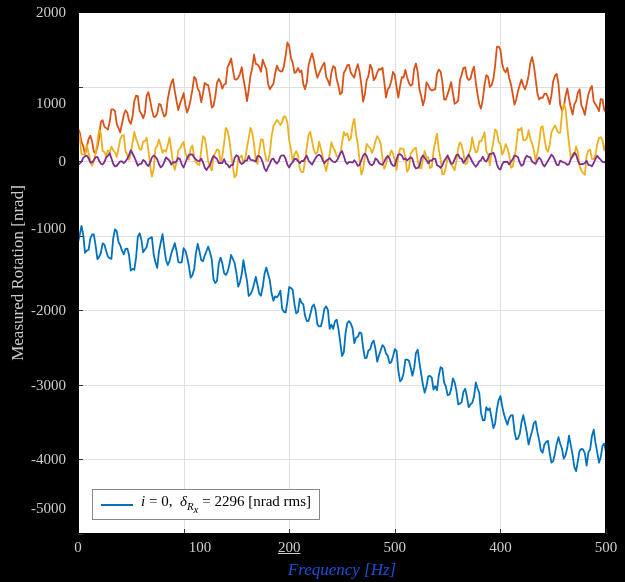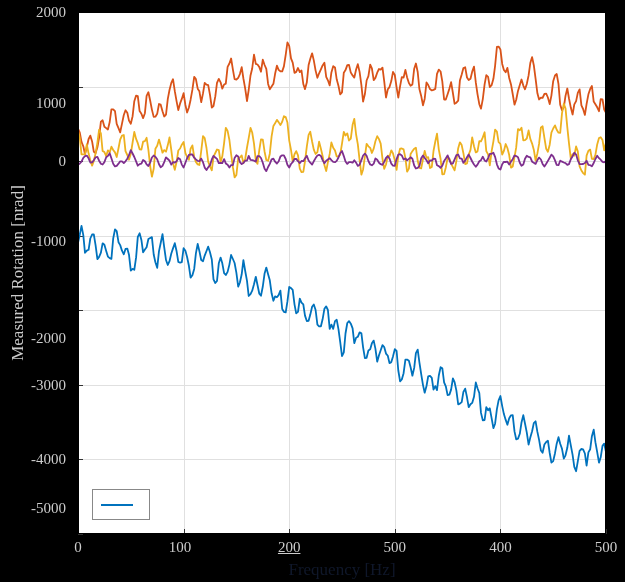--- a/index.html
+++ b/index.html
@@ -61,22 +61,23 @@
     left: -12px;
     transform: translate(-100%, -50%);
     color: #ccc;
     font-size: 15px;
   }
   .xlabel {
     position: absolute;
     left: 50%;
     bottom: -46px;
     transform: translateX(-50%);
-    color: #0f172a;
+    color: #1d4ed8;
     font-size: 17px;
+    font-style: italic;
   }
   .ylabel {
     position: absolute;
     left: -60px;
     top: 50%;
     transform: translate(-50%, -50%) rotate(-90deg);
     color: #ccc;
     font-size: 17px;
     white-space: nowrap;
   }
@@ -160,37 +161,38 @@
     <svg class="lines" id="lines-svg" preserveAspectRatio="none" viewBox="0 0 528 522">
         <path d="M 0.0 230.7 L 1.8 222.5 L 3.5 213.8 L 5.3 223.2 L 7.0 240.8 L 8.8 238.6 L 10.6 237.8 L 12.3 226.5 L 14.1 222.5 L 15.8 222.4 L 17.6 233.4 L 19.4 247.1 L 21.1 244.9 L 22.9 240.7 L 24.6 231.3 L 26.4 232.8 L 28.2 239.0 L 29.9 244.6 L 31.7 246.1 L 33.4 246.9 L 35.2 226.5 L 37.0 217.3 L 38.7 219.2 L 40.5 230.2 L 42.2 233.1 L 44.0 238.7 L 45.8 242.3 L 47.5 236.9 L 49.3 236.6 L 51.0 242.8 L 52.8 258.6 L 54.6 256.9 L 56.3 257.8 L 58.1 245.4 L 59.8 224.9 L 61.6 221.3 L 63.4 227.9 L 65.1 240.4 L 66.9 237.5 L 68.6 235.3 L 70.4 227.0 L 72.2 226.0 L 73.9 225.1 L 75.7 242.5 L 77.4 250.2 L 79.2 255.8 L 81.0 239.1 L 82.7 231.0 L 84.5 222.2 L 86.2 235.1 L 88.0 248.0 L 89.8 253.0 L 91.5 249.2 L 93.3 241.5 L 95.0 236.4 L 96.8 231.2 L 98.6 239.3 L 100.3 249.9 L 102.1 250.7 L 103.8 250.1 L 105.6 236.2 L 107.4 238.8 L 109.1 245.0 L 110.9 253.8 L 112.6 265.6 L 114.4 263.3 L 116.2 256.9 L 117.9 241.4 L 119.7 232.0 L 121.4 239.1 L 123.2 248.0 L 125.0 249.2 L 126.7 243.6 L 128.5 239.0 L 130.2 234.7 L 132.0 240.3 L 133.8 247.5 L 135.5 267.3 L 137.3 271.0 L 139.0 269.0 L 140.8 251.3 L 142.6 245.6 L 144.3 251.3 L 146.1 261.2 L 147.8 263.0 L 149.6 259.9 L 151.4 252.6 L 153.1 243.0 L 154.9 247.0 L 156.6 251.0 L 158.4 260.9 L 160.2 274.7 L 161.9 270.5 L 163.7 262.3 L 165.4 248.1 L 167.2 259.0 L 169.0 268.9 L 170.7 284.0 L 172.5 282.1 L 174.2 278.7 L 176.0 272.3 L 177.8 264.8 L 179.5 273.0 L 181.3 281.7 L 183.0 283.7 L 184.8 274.5 L 186.6 261.4 L 188.3 255.6 L 190.1 262.3 L 191.8 268.3 L 193.6 281.3 L 195.4 288.8 L 197.1 284.4 L 198.9 285.3 L 200.6 283.1 L 202.4 278.7 L 204.2 297.0 L 205.9 299.8 L 207.7 300.4 L 209.4 289.7 L 211.2 275.0 L 213.0 276.1 L 214.7 277.9 L 216.5 292.3 L 218.2 301.3 L 220.0 299.9 L 221.8 286.7 L 223.5 290.6 L 225.3 292.4 L 227.0 303.6 L 228.8 309.0 L 230.6 308.8 L 232.3 302.6 L 234.1 294.7 L 235.8 292.5 L 237.6 298.0 L 239.4 312.6 L 241.1 314.3 L 242.9 314.3 L 244.6 307.3 L 246.4 296.8 L 248.2 294.4 L 249.9 298.0 L 251.7 316.8 L 253.4 312.7 L 255.2 316.9 L 257.0 309.1 L 258.7 307.7 L 260.5 317.4 L 262.2 329.9 L 264.0 344.2 L 265.8 340.3 L 267.5 321.5 L 269.3 311.0 L 271.0 309.1 L 272.8 311.7 L 274.6 316.3 L 276.3 331.2 L 278.1 325.7 L 279.8 324.8 L 281.6 320.4 L 283.4 321.4 L 285.1 335.3 L 286.9 346.2 L 288.6 345.8 L 290.4 338.5 L 292.2 337.3 L 293.9 331.3 L 295.7 328.6 L 297.4 336.6 L 299.2 349.7 L 301.0 343.2 L 302.7 338.3 L 304.5 333.1 L 306.2 335.0 L 308.0 341.6 L 309.8 343.8 L 311.5 351.1 L 313.3 350.1 L 315.0 344.4 L 316.8 337.2 L 318.6 339.0 L 320.3 358.5 L 322.1 369.3 L 323.8 367.5 L 325.6 361.2 L 327.4 347.7 L 329.1 347.6 L 330.9 348.8 L 332.6 355.2 L 334.4 363.7 L 336.2 355.9 L 337.9 341.2 L 339.7 337.6 L 341.4 350.4 L 343.2 362.1 L 345.0 373.1 L 346.7 380.7 L 348.5 374.0 L 350.2 364.4 L 352.0 363.9 L 353.8 365.9 L 355.5 377.5 L 357.3 374.1 L 359.0 378.1 L 360.8 363.5 L 362.6 355.2 L 364.3 356.2 L 366.1 370.3 L 367.8 374.3 L 369.6 383.1 L 371.4 382.6 L 373.1 377.6 L 374.9 366.5 L 376.6 370.2 L 378.4 378.6 L 380.2 392.4 L 381.9 391.7 L 383.7 390.1 L 385.4 379.9 L 387.2 376.6 L 389.0 385.3 L 390.7 395.2 L 392.5 392.3 L 394.2 390.9 L 396.0 384.8 L 397.8 370.5 L 399.5 376.3 L 401.3 381.0 L 403.0 400.9 L 404.8 408.4 L 406.6 408.0 L 408.3 395.1 L 410.1 398.2 L 411.8 396.3 L 413.6 406.2 L 415.4 416.1 L 417.1 411.7 L 418.9 397.1 L 420.6 388.3 L 422.4 384.0 L 424.2 394.1 L 425.9 402.1 L 427.7 407.9 L 429.4 412.7 L 431.2 406.3 L 433.0 403.3 L 434.7 403.2 L 436.5 419.4 L 438.2 427.3 L 440.0 426.6 L 441.8 421.8 L 443.5 410.5 L 445.3 403.2 L 447.0 411.5 L 448.8 420.7 L 450.6 432.6 L 452.3 425.5 L 454.1 419.3 L 455.8 411.1 L 457.6 409.3 L 459.4 419.9 L 461.1 427.9 L 462.9 438.5 L 464.6 440.8 L 466.4 432.5 L 468.2 430.0 L 469.9 428.7 L 471.7 441.0 L 473.4 450.7 L 475.2 449.1 L 477.0 441.2 L 478.7 431.7 L 480.5 425.2 L 482.2 431.7 L 484.0 436.8 L 485.8 446.6 L 487.5 443.3 L 489.3 435.8 L 491.0 423.7 L 492.8 433.3 L 494.6 442.9 L 496.3 454.8 L 498.1 459.2 L 499.8 449.4 L 501.6 438.8 L 503.4 437.0 L 505.1 437.3 L 506.9 441.5 L 508.6 453.7 L 510.4 440.4 L 512.2 437.2 L 513.9 424.2 L 515.7 417.7 L 517.4 430.2 L 519.2 440.2 L 521.0 450.7 L 522.7 445.3 L 524.5 433.8 L 526.2 431.6 L 528.0 440.0" fill="none" stroke="#0072BD" stroke-width="1.8" stroke-linejoin="round"></path>
         <path d="M 0.0 116.5 L 1.8 120.6 L 3.5 129.8 L 5.3 134.3 L 7.0 142.3 L 8.8 135.0 L 10.6 127.0 L 12.3 123.6 L 14.1 129.4 L 15.8 139.7 L 17.6 141.1 L 19.4 135.3 L 21.1 125.7 L 22.9 109.6 L 24.6 108.3 L 26.4 114.7 L 28.2 116.1 L 29.9 117.5 L 31.7 110.0 L 33.4 97.4 L 35.2 97.3 L 37.0 99.2 L 38.7 111.9 L 40.5 116.2 L 42.2 120.3 L 44.0 111.6 L 45.8 103.0 L 47.5 98.3 L 49.3 100.7 L 51.0 108.6 L 52.8 111.8 L 54.6 104.2 L 56.3 89.2 L 58.1 83.6 L 59.8 84.1 L 61.6 99.1 L 63.4 101.7 L 65.1 106.1 L 66.9 101.2 L 68.6 83.8 L 70.4 80.2 L 72.2 88.7 L 73.9 97.6 L 75.7 104.9 L 77.4 104.7 L 79.2 101.8 L 81.0 92.0 L 82.7 92.7 L 84.5 99.3 L 86.2 104.5 L 88.0 102.7 L 89.8 86.9 L 91.5 78.0 L 93.3 70.9 L 95.0 67.2 L 96.8 79.2 L 98.6 89.3 L 100.3 98.1 L 102.1 91.4 L 103.8 86.9 L 105.6 81.2 L 107.4 93.0 L 109.1 100.5 L 110.9 95.5 L 112.6 87.7 L 114.4 77.7 L 116.2 64.8 L 117.9 67.1 L 119.7 76.7 L 121.4 79.3 L 123.2 90.2 L 125.0 81.4 L 126.7 71.0 L 128.5 72.6 L 130.2 73.2 L 132.0 82.9 L 133.8 95.6 L 135.5 94.0 L 137.3 84.4 L 139.0 70.9 L 140.8 66.9 L 142.6 70.3 L 144.3 76.7 L 146.1 72.5 L 147.8 71.6 L 149.6 54.9 L 151.4 51.5 L 153.1 46.5 L 154.9 57.6 L 156.6 67.1 L 158.4 67.5 L 160.2 65.8 L 161.9 62.1 L 163.7 55.2 L 165.4 66.5 L 167.2 76.6 L 169.0 89.0 L 170.7 78.0 L 172.5 63.5 L 174.2 56.5 L 176.0 42.7 L 177.8 51.8 L 179.5 52.5 L 181.3 55.1 L 183.0 59.7 L 184.8 47.7 L 186.6 53.0 L 188.3 56.8 L 190.1 71.9 L 191.8 77.3 L 193.6 74.6 L 195.4 71.8 L 197.1 61.8 L 198.9 53.7 L 200.6 57.9 L 202.4 59.3 L 204.2 59.4 L 205.9 54.4 L 207.7 42.9 L 209.4 30.5 L 211.2 33.9 L 213.0 46.3 L 214.7 50.6 L 216.5 60.9 L 218.2 59.9 L 220.0 56.0 L 221.8 60.1 L 223.5 58.5 L 225.3 72.0 L 227.0 77.1 L 228.8 70.6 L 230.6 53.0 L 232.3 46.8 L 234.1 41.3 L 235.8 48.4 L 237.6 58.6 L 239.4 65.8 L 241.1 61.3 L 242.9 57.3 L 244.6 53.4 L 246.4 50.7 L 248.2 64.8 L 249.9 68.3 L 251.7 73.4 L 253.4 60.4 L 255.2 54.2 L 257.0 55.5 L 258.7 67.3 L 260.5 74.0 L 262.2 82.3 L 264.0 80.3 L 265.8 60.7 L 267.5 58.1 L 269.3 53.1 L 271.0 52.9 L 272.8 60.6 L 274.6 63.4 L 276.3 65.6 L 278.1 57.5 L 279.8 52.2 L 281.6 59.9 L 283.4 73.1 L 285.1 89.6 L 286.9 82.0 L 288.6 68.5 L 290.4 64.1 L 292.2 52.6 L 293.9 56.3 L 295.7 68.2 L 297.4 65.9 L 299.2 60.7 L 301.0 57.0 L 302.7 57.6 L 304.5 55.6 L 306.2 69.2 L 308.0 85.5 L 309.8 77.3 L 311.5 75.1 L 313.3 69.1 L 315.0 59.9 L 316.8 63.0 L 318.6 75.3 L 320.3 85.6 L 322.1 74.1 L 323.8 65.2 L 325.6 65.5 L 327.4 57.9 L 329.1 65.4 L 330.9 71.1 L 332.6 73.7 L 334.4 72.5 L 336.2 56.7 L 337.9 51.5 L 339.7 60.0 L 341.4 77.1 L 343.2 83.9 L 345.0 93.4 L 346.7 86.7 L 348.5 70.4 L 350.2 73.0 L 352.0 77.1 L 353.8 78.4 L 355.5 77.9 L 357.3 76.9 L 359.0 61.9 L 360.8 57.6 L 362.6 59.5 L 364.3 69.4 L 366.1 87.5 L 367.8 87.5 L 369.6 82.2 L 371.4 76.6 L 373.1 70.2 L 374.9 81.0 L 376.6 91.8 L 378.4 90.7 L 380.2 88.7 L 381.9 68.6 L 383.7 62.5 L 385.4 56.0 L 387.2 55.3 L 389.0 65.5 L 390.7 68.0 L 392.5 66.7 L 394.2 59.6 L 396.0 54.6 L 397.8 70.4 L 399.5 82.1 L 401.3 92.2 L 403.0 96.6 L 404.8 87.1 L 406.6 72.3 L 408.3 63.2 L 410.1 64.8 L 411.8 75.1 L 413.6 73.2 L 415.4 66.8 L 417.1 53.8 L 418.9 35.0 L 420.6 34.6 L 422.4 37.4 L 424.2 51.9 L 425.9 58.0 L 427.7 60.3 L 429.4 55.9 L 431.2 66.0 L 433.0 72.4 L 434.7 82.0 L 436.5 92.7 L 438.2 87.8 L 440.0 78.9 L 441.8 73.0 L 443.5 67.5 L 445.3 73.6 L 447.0 77.3 L 448.8 72.0 L 450.6 63.4 L 452.3 51.0 L 454.1 45.1 L 455.8 53.2 L 457.6 66.8 L 459.4 81.3 L 461.1 87.5 L 462.9 85.6 L 464.6 85.9 L 466.4 82.0 L 468.2 81.7 L 469.9 85.5 L 471.7 92.1 L 473.4 83.6 L 475.2 69.2 L 477.0 63.5 L 478.7 62.0 L 480.5 72.2 L 482.2 92.7 L 484.0 98.3 L 485.8 95.3 L 487.5 83.9 L 489.3 76.5 L 491.0 86.5 L 492.8 95.6 L 494.6 102.5 L 496.3 92.4 L 498.1 89.1 L 499.8 80.9 L 501.6 77.4 L 503.4 93.4 L 505.1 97.0 L 506.9 102.9 L 508.6 91.9 L 510.4 82.3 L 512.2 77.0 L 513.9 74.0 L 515.7 89.6 L 517.4 92.2 L 519.2 95.3 L 521.0 99.2 L 522.7 87.2 L 524.5 87.5 L 526.2 97.5 L 528.0 100.7" fill="none" stroke="#D95319" stroke-width="1.8" stroke-linejoin="round"></path>
         <path d="M 0.0 118.7 L 1.8 125.9 L 3.5 142.3 L 5.3 142.3 L 7.0 142.3 L 8.8 132.3 L 10.6 141.6 L 12.3 148.0 L 14.1 153.7 L 15.8 148.9 L 17.6 141.3 L 19.4 130.6 L 21.1 117.7 L 22.9 121.4 L 24.6 138.9 L 26.4 140.1 L 28.2 144.1 L 29.9 138.3 L 31.7 140.4 L 33.4 134.7 L 35.2 138.0 L 37.0 140.4 L 38.7 145.0 L 40.5 136.3 L 42.2 127.5 L 44.0 123.6 L 45.8 123.0 L 47.5 139.1 L 49.3 143.0 L 51.0 147.7 L 52.8 141.8 L 54.6 130.5 L 56.3 119.9 L 58.1 126.9 L 59.8 131.2 L 61.6 137.3 L 63.4 137.5 L 65.1 129.7 L 66.9 129.2 L 68.6 125.8 L 70.4 137.8 L 72.2 154.5 L 73.9 164.7 L 75.7 156.8 L 77.4 136.8 L 79.2 133.7 L 81.0 127.6 L 82.7 133.8 L 84.5 140.7 L 86.2 138.1 L 88.0 139.7 L 89.8 133.1 L 91.5 125.4 L 93.3 138.0 L 95.0 151.2 L 96.8 157.8 L 98.6 149.8 L 100.3 138.5 L 102.1 136.5 L 103.8 132.7 L 105.6 130.0 L 107.4 141.1 L 109.1 145.0 L 110.9 147.9 L 112.6 136.7 L 114.4 133.4 L 116.2 145.0 L 117.9 149.9 L 119.7 152.4 L 121.4 153.0 L 123.2 139.2 L 125.0 124.2 L 126.7 126.2 L 128.5 136.0 L 130.2 149.6 L 132.0 154.4 L 133.8 158.3 L 135.5 144.6 L 137.3 141.0 L 139.0 137.5 L 140.8 138.2 L 142.6 150.0 L 144.3 144.3 L 146.1 131.1 L 147.8 115.8 L 149.6 118.9 L 151.4 128.0 L 153.1 142.0 L 154.9 155.2 L 156.6 165.4 L 158.4 162.9 L 160.2 146.4 L 161.9 145.5 L 163.7 143.4 L 165.4 151.1 L 167.2 147.0 L 169.0 135.5 L 170.7 126.1 L 172.5 115.9 L 174.2 120.5 L 176.0 131.6 L 177.8 148.7 L 179.5 151.8 L 181.3 138.0 L 183.0 127.4 L 184.8 127.7 L 186.6 139.7 L 188.3 148.0 L 190.1 148.8 L 191.8 141.7 L 193.6 124.4 L 195.4 113.9 L 197.1 111.3 L 198.9 107.9 L 200.6 110.1 L 202.4 113.1 L 204.2 109.8 L 205.9 104.2 L 207.7 105.1 L 209.4 110.4 L 211.2 128.3 L 213.0 137.8 L 214.7 149.4 L 216.5 142.2 L 218.2 139.1 L 220.0 143.3 L 221.8 156.6 L 223.5 160.1 L 225.3 159.9 L 227.0 149.3 L 228.8 134.6 L 230.6 122.9 L 232.3 119.8 L 234.1 129.5 L 235.8 137.6 L 237.6 142.0 L 239.4 140.1 L 241.1 129.6 L 242.9 136.7 L 244.6 144.0 L 246.4 153.1 L 248.2 159.0 L 249.9 150.1 L 251.7 141.9 L 253.4 130.5 L 255.2 135.7 L 257.0 138.5 L 258.7 144.4 L 260.5 144.5 L 262.2 142.6 L 264.0 131.7 L 265.8 119.8 L 267.5 123.5 L 269.3 121.4 L 271.0 128.5 L 272.8 126.6 L 274.6 112.8 L 276.3 106.8 L 278.1 122.5 L 279.8 132.1 L 281.6 148.2 L 283.4 162.7 L 285.1 157.4 L 286.9 144.3 L 288.6 131.8 L 290.4 134.3 L 292.2 135.9 L 293.9 141.0 L 295.7 136.6 L 297.4 129.3 L 299.2 124.2 L 301.0 127.1 L 302.7 131.6 L 304.5 146.8 L 306.2 156.9 L 308.0 152.5 L 309.8 143.6 L 311.5 144.4 L 313.3 138.3 L 315.0 141.4 L 316.8 148.2 L 318.6 157.8 L 320.3 143.8 L 322.1 136.6 L 323.8 136.5 L 325.6 137.4 L 327.4 146.1 L 329.1 159.7 L 330.9 156.6 L 332.6 142.0 L 334.4 139.1 L 336.2 136.8 L 337.9 135.7 L 339.7 148.8 L 341.4 155.9 L 343.2 156.4 L 345.0 147.0 L 346.7 138.9 L 348.5 145.9 L 350.2 145.1 L 352.0 156.1 L 353.8 154.9 L 355.5 139.0 L 357.3 129.5 L 359.0 121.7 L 360.8 137.6 L 362.6 147.0 L 364.3 162.3 L 366.1 162.1 L 367.8 155.5 L 369.6 145.8 L 371.4 146.6 L 373.1 151.7 L 374.9 155.2 L 376.6 158.4 L 378.4 148.9 L 380.2 136.2 L 381.9 130.3 L 383.7 133.1 L 385.4 141.2 L 387.2 152.1 L 389.0 151.4 L 390.7 142.6 L 392.5 137.9 L 394.2 125.4 L 396.0 134.3 L 397.8 140.4 L 399.5 139.4 L 401.3 129.1 L 403.0 129.4 L 404.8 125.4 L 406.6 120.3 L 408.3 139.1 L 410.1 142.4 L 411.8 153.4 L 413.6 139.4 L 415.4 129.3 L 417.1 117.7 L 418.9 119.6 L 420.6 130.2 L 422.4 131.8 L 424.2 142.7 L 425.9 138.9 L 427.7 132.0 L 429.4 136.0 L 431.2 143.0 L 433.0 155.7 L 434.7 154.5 L 436.5 145.1 L 438.2 135.4 L 440.0 117.1 L 441.8 118.2 L 443.5 115.7 L 445.3 128.4 L 447.0 128.1 L 448.8 126.5 L 450.6 118.5 L 452.3 126.9 L 454.1 131.6 L 455.8 137.7 L 457.6 148.6 L 459.4 141.4 L 461.1 131.7 L 462.9 115.4 L 464.6 114.3 L 466.4 125.9 L 468.2 136.8 L 469.9 139.8 L 471.7 132.7 L 473.4 120.6 L 475.2 116.5 L 477.0 113.4 L 478.7 117.8 L 480.5 120.7 L 482.2 120.8 L 484.0 101.3 L 485.8 91.7 L 487.5 96.2 L 489.3 115.2 L 491.0 131.3 L 492.8 146.6 L 494.6 142.2 L 496.3 143.6 L 498.1 134.5 L 499.8 139.4 L 501.6 154.3 L 503.4 158.5 L 505.1 161.1 L 506.9 162.7 L 508.6 143.6 L 510.4 138.8 L 512.2 137.6 L 513.9 146.9 L 515.7 147.1 L 517.4 142.8 L 519.2 132.4 L 521.0 126.1 L 522.7 125.3 L 524.5 128.0 L 526.2 138.3 L 528.0 130.5" fill="none" stroke="#EDB120" stroke-width="1.8" stroke-linejoin="round"></path>
         <path d="M 0.0 152.9 L 1.8 151.5 L 3.5 149.7 L 5.3 145.8 L 7.0 144.1 L 8.8 143.6 L 10.6 146.3 L 12.3 150.5 L 14.1 150.4 L 15.8 148.2 L 17.6 145.3 L 19.4 144.8 L 21.1 148.7 L 22.9 151.7 L 24.6 152.5 L 26.4 150.1 L 28.2 145.2 L 29.9 143.9 L 31.7 141.2 L 33.4 146.2 L 35.2 151.7 L 37.0 154.4 L 38.7 153.8 L 40.5 151.7 L 42.2 149.3 L 44.0 149.3 L 45.8 151.0 L 47.5 149.3 L 49.3 146.7 L 51.0 143.2 L 52.8 138.1 L 54.6 141.5 L 56.3 145.0 L 58.1 149.4 L 59.8 153.7 L 61.6 152.1 L 63.4 151.6 L 65.1 148.0 L 66.9 149.2 L 68.6 152.3 L 70.4 154.0 L 72.2 150.4 L 73.9 145.5 L 75.7 143.5 L 77.4 144.9 L 79.2 147.2 L 81.0 152.2 L 82.7 155.3 L 84.5 153.9 L 86.2 150.1 L 88.0 145.4 L 89.8 147.0 L 91.5 148.7 L 93.3 152.6 L 95.0 150.2 L 96.8 150.5 L 98.6 149.2 L 100.3 146.0 L 102.1 147.2 L 103.8 152.6 L 105.6 155.5 L 107.4 150.8 L 109.1 146.2 L 110.9 142.9 L 112.6 142.5 L 114.4 142.5 L 116.2 145.7 L 117.9 147.3 L 119.7 148.9 L 121.4 149.1 L 123.2 146.6 L 125.0 150.2 L 126.7 155.6 L 128.5 158.0 L 130.2 155.3 L 132.0 153.2 L 133.8 147.5 L 135.5 143.9 L 137.3 145.5 L 139.0 146.9 L 140.8 151.2 L 142.6 150.9 L 144.3 151.1 L 146.1 147.1 L 147.8 151.4 L 149.6 152.7 L 151.4 155.5 L 153.1 153.1 L 154.9 153.1 L 156.6 145.9 L 158.4 143.2 L 160.2 144.4 L 161.9 150.1 L 163.7 152.1 L 165.4 150.9 L 167.2 148.7 L 169.0 148.5 L 170.7 143.9 L 172.5 147.9 L 174.2 148.2 L 176.0 148.7 L 177.8 149.6 L 179.5 144.1 L 181.3 144.2 L 183.0 146.0 L 184.8 150.8 L 186.6 156.8 L 188.3 159.1 L 190.1 155.0 L 191.8 151.8 L 193.6 147.3 L 195.4 146.6 L 197.1 149.7 L 198.9 151.5 L 200.6 149.5 L 202.4 144.6 L 204.2 143.3 L 205.9 143.3 L 207.7 147.0 L 209.4 152.7 L 211.2 155.5 L 213.0 152.0 L 214.7 150.2 L 216.5 147.0 L 218.2 146.9 L 220.0 149.2 L 221.8 151.1 L 223.5 149.0 L 225.3 149.2 L 227.0 146.4 L 228.8 143.7 L 230.6 148.5 L 232.3 150.7 L 234.1 152.5 L 235.8 149.3 L 237.6 146.1 L 239.4 143.5 L 241.1 142.8 L 242.9 143.9 L 244.6 148.1 L 246.4 151.2 L 248.2 148.7 L 249.9 147.5 L 251.7 146.2 L 253.4 148.2 L 255.2 149.8 L 257.0 150.2 L 258.7 148.9 L 260.5 145.5 L 262.2 141.2 L 264.0 139.0 L 265.8 144.1 L 267.5 149.5 L 269.3 151.9 L 271.0 150.1 L 272.8 150.2 L 274.6 150.7 L 276.3 148.2 L 278.1 150.7 L 279.8 153.9 L 281.6 152.7 L 283.4 148.2 L 285.1 143.5 L 286.9 141.6 L 288.6 143.8 L 290.4 149.0 L 292.2 152.5 L 293.9 153.3 L 295.7 151.7 L 297.4 146.4 L 299.2 147.7 L 301.0 150.8 L 302.7 152.2 L 304.5 152.8 L 306.2 149.9 L 308.0 146.0 L 309.8 144.2 L 311.5 146.5 L 313.3 151.7 L 315.0 153.7 L 316.8 153.8 L 318.6 147.1 L 320.3 142.6 L 322.1 142.2 L 323.8 143.4 L 325.6 147.5 L 327.4 146.4 L 329.1 148.4 L 330.9 146.8 L 332.6 145.3 L 334.4 146.8 L 336.2 153.5 L 337.9 156.5 L 339.7 155.9 L 341.4 154.1 L 343.2 146.2 L 345.0 143.4 L 346.7 146.0 L 348.5 148.2 L 350.2 151.2 L 352.0 148.5 L 353.8 148.6 L 355.5 146.6 L 357.3 146.8 L 359.0 153.3 L 360.8 154.1 L 362.6 155.8 L 364.3 153.6 L 366.1 149.1 L 367.8 146.5 L 369.6 143.4 L 371.4 147.9 L 373.1 151.9 L 374.9 151.4 L 376.6 147.3 L 378.4 143.1 L 380.2 142.5 L 381.9 146.3 L 383.7 146.6 L 385.4 150.8 L 387.2 148.6 L 389.0 145.2 L 390.7 142.6 L 392.5 146.0 L 394.2 149.5 L 396.0 152.5 L 397.8 154.7 L 399.5 152.6 L 401.3 149.3 L 403.0 148.2 L 404.8 144.7 L 406.6 148.4 L 408.3 149.5 L 410.1 146.1 L 411.8 141.8 L 413.6 141.8 L 415.4 140.8 L 417.1 144.9 L 418.9 152.3 L 420.6 156.4 L 422.4 157.6 L 424.2 152.2 L 425.9 149.8 L 427.7 150.0 L 429.4 149.7 L 431.2 152.6 L 433.0 149.6 L 434.7 147.2 L 436.5 143.5 L 438.2 144.1 L 440.0 145.2 L 441.8 150.8 L 443.5 153.7 L 445.3 152.5 L 447.0 146.7 L 448.8 143.7 L 450.6 144.9 L 452.3 145.3 L 454.1 149.7 L 455.8 150.7 L 457.6 151.9 L 459.4 148.1 L 461.1 145.6 L 462.9 147.5 L 464.6 151.9 L 466.4 154.6 L 468.2 151.8 L 469.9 148.9 L 471.7 145.7 L 473.4 142.6 L 475.2 144.4 L 477.0 148.4 L 478.7 152.9 L 480.5 153.2 L 482.2 148.7 L 484.0 149.6 L 485.8 150.5 L 487.5 151.1 L 489.3 152.9 L 491.0 152.1 L 492.8 147.2 L 494.6 144.3 L 496.3 140.7 L 498.1 142.6 L 499.8 148.3 L 501.6 152.2 L 503.4 152.1 L 505.1 152.0 L 506.9 151.0 L 508.6 148.8 L 510.4 152.8 L 512.2 153.2 L 513.9 154.2 L 515.7 151.0 L 517.4 147.0 L 519.2 143.8 L 521.0 146.2 L 522.7 147.7 L 524.5 149.9 L 526.2 150.3 L 528.0 149.1" fill="none" stroke="#7E2F8E" stroke-width="1.8" stroke-linejoin="round"></path>
       </svg>
     <div class="axis-border"></div>
 
     <div id="ticks">
         <div class="tick-x" style="left: 0px;">0</div>
-        <div class="tick-x" style="left: 102px;">100</div>
+        <div class="tick-x" style="left: 122px;">100</div>
         <div class="tick-x" style="left: 211.2px; text-decoration: underline;">200</div>
         <div class="tick-x" style="left: 316.8px;">500</div>
         <div class="tick-x" style="left: 422.4px;">400</div>
         <div class="tick-x" style="left: 528px;">500</div>
         <div class="tick-y" style="top: 496px;">-5000</div>
         <div class="tick-y" style="top: 447.429px;">-4000</div>
         <div class="tick-y" style="top: 372.857px;">-3000</div>
-        <div class="tick-y" style="top: 298.286px; margin-top: 28px;">-2000</div>
-        <div class="tick-y" style="top: 229px;">-1000</div>
+        <div class="tick-y" style="top: 298.286px;">-2000</div>
+        <div class="tick-y" style="top: 216px;">-1000</div>
         <div class="tick-y" style="top: 149.143px;">0</div>
         <div class="tick-y" style="top: 91px;">1000</div>
         <div class="tick-y" style="top: 0px;">2000</div>
       </div>
 
     <div class="xlabel">Frequency [Hz]</div>
     <div class="ylabel">Measured Rotation [nrad]</div>
 
     <div class="legend" id="legend">
         <div class="legend-row">
           <div class="legend-swatch" style="border-top-color: rgb(0, 114, 189);"></div>
+          <div class="legend-label"><i>i</i> = 0,&nbsp; <i>δ<sub>R<sub>x</sub></sub></i> = 2296 [nrad rms]</div>
         </div>
       </div>
   </div>
 </div>
 
 </body></html>

